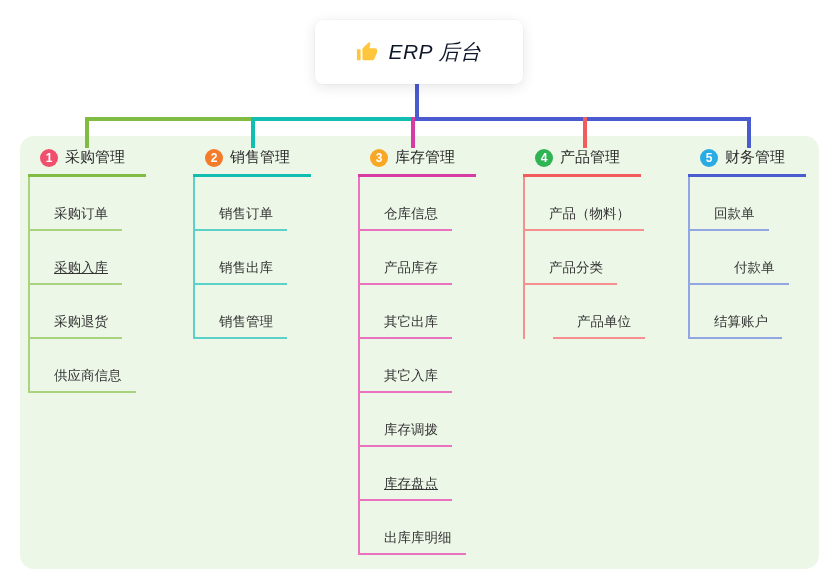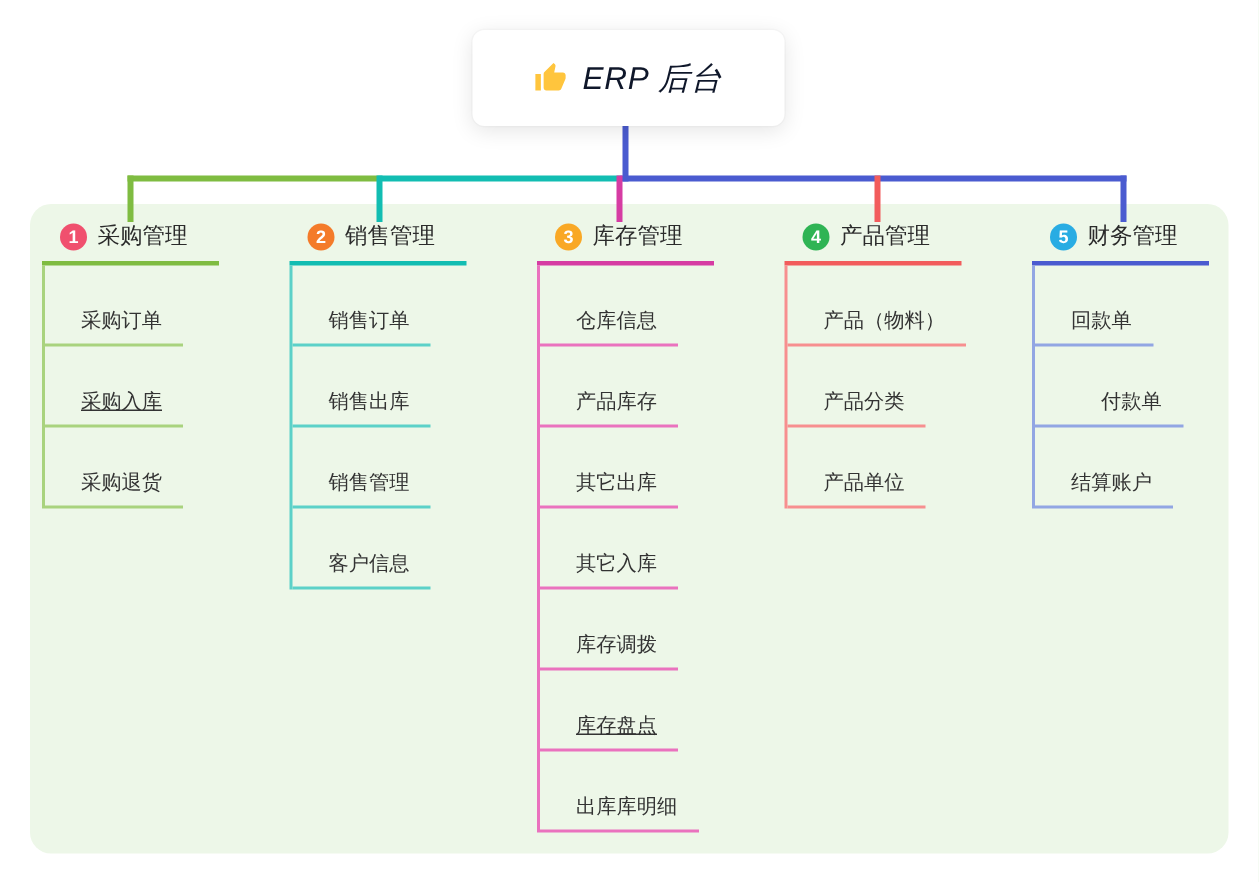--- a/index.html
+++ b/index.html
@@ -113,40 +113,40 @@
       <div class="children" style="border-left-color: rgb(169, 211, 126);">
         <div class="child">
           <span class="child-label" style="border-bottom-color: rgb(169, 211, 126);">采购订单</span>
         </div>
         <div class="child">
           <span class="child-label" style="border-bottom-color: rgb(169, 211, 126); text-decoration: underline;">采购入库</span>
         </div>
         <div class="child">
           <span class="child-label" style="border-bottom-color: rgb(169, 211, 126); text-align: center;">采购退货</span>
         </div>
+        <div class="child">
+          <span class="child-label" style="border-bottom-color: rgb(169, 211, 126);">供应商信息</span>
+        </div>
       </div>
     </div>
     <div class="branch" style="left: 193px; top: 148px;">
       <div class="branch-header" style="border-bottom-color: rgb(18, 189, 178);">
         <span class="badge" style="background: rgb(244, 123, 42);">2</span>
         <span class="branch-label">销售管理</span>
       </div>
       <div class="children" style="border-left-color: rgb(92, 209, 200);">
         <div class="child">
           <span class="child-label" style="border-bottom-color: rgb(92, 209, 200); margin-top: 46px;">销售订单</span>
         </div>
         <div class="child">
           <span class="child-label" style="border-bottom-color: rgb(92, 209, 200); text-align: center;">销售出库</span>
         </div>
         <div class="child">
           <span class="child-label" style="border-bottom-color: rgb(92, 209, 200);">销售管理</span>
         </div>
-        <div class="child">
-          <span class="child-label" style="border-bottom-color: rgb(92, 209, 200);">客户信息</span>
-        </div>
       </div>
     </div>
     <div class="branch" style="left: 358px; top: 148px;">
       <div class="branch-header" style="border-bottom-color: rgb(214, 60, 163);">
         <span class="badge" style="background: rgb(249, 168, 37);">3</span>
         <span class="branch-label">库存管理</span>
       </div>
       <div class="children" style="border-left-color: rgb(234, 114, 190);">
         <div class="child">
           <span class="child-label" style="border-bottom-color: rgb(234, 114, 190);">仓库信息</span>
@@ -177,21 +177,21 @@
         <span class="branch-label">产品管理</span>
       </div>
       <div class="children" style="border-left-color: rgb(247, 143, 143);">
         <div class="child">
           <span class="child-label" style="border-bottom-color: rgb(247, 143, 143);">产品（物料）</span>
         </div>
         <div class="child">
           <span class="child-label" style="border-bottom-color: rgb(247, 143, 143);">产品分类</span>
         </div>
         <div class="child">
-          <span class="child-label" style="border-bottom-color: rgb(247, 143, 143);">产品单位</span>
+          <span class="child-label" style="border-bottom-color: rgb(247, 143, 143); margin-left: 28px;">产品单位</span>
         </div>
       </div>
     </div>
     <div class="branch" style="left: 688px; top: 148px;">
       <div class="branch-header" style="border-bottom-color: rgb(74, 91, 208);">
         <span class="badge" style="background: rgb(41, 172, 227);">5</span>
         <span class="branch-label">财务管理</span>
       </div>
       <div class="children" style="border-left-color: rgb(146, 166, 227);">
         <div class="child">

